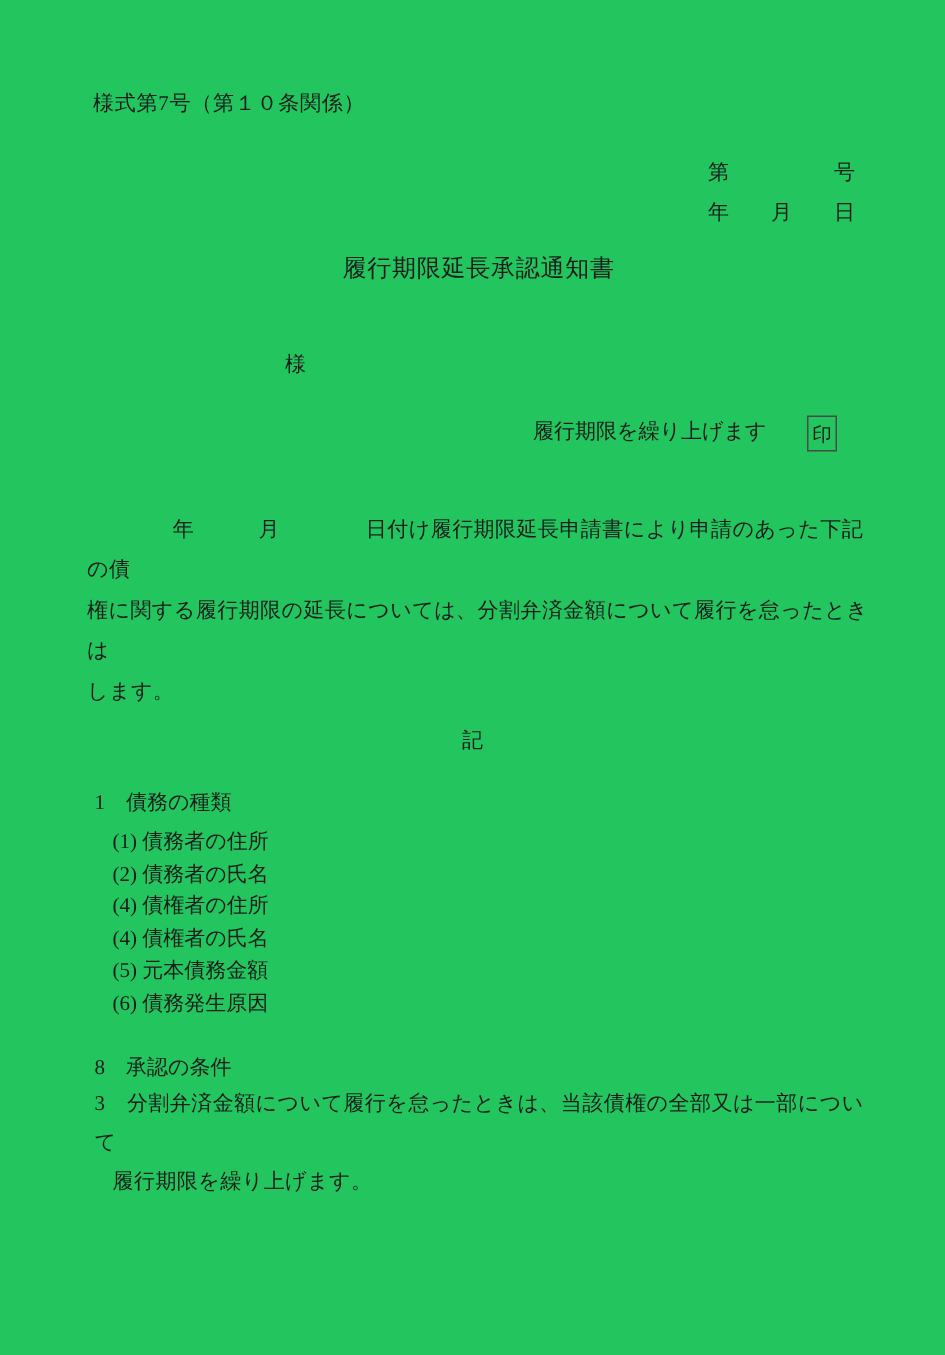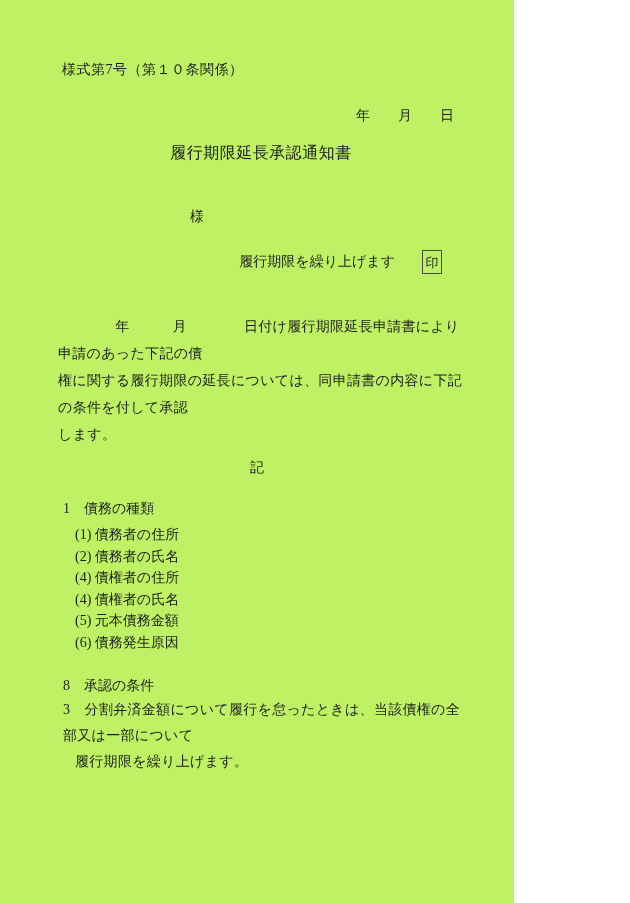--- a/index.html
+++ b/index.html
@@ -1,21 +1,21 @@
 <!DOCTYPE html>
 <html><head>
 <meta charset="utf-8">
 <style>
   * { margin: 0; padding: 0; box-sizing: border-box; }
   html, body { background: #ffffff; }
   .page {
     position: relative;
-    width: 514px;
+    width: 630px;
     height: 903px;
-    background: #bef264;
+    background: #22c55e;
     color: #1c1c1c;
     font-family: "Liberation Serif", "DejaVu Serif", serif;
     font-size: 14px;
     padding-top: 60px;
     overflow: hidden;
   }
   .form-number {
     margin-left: 62px;
     line-height: 20px;
     letter-spacing: 0.5px;
@@ -87,35 +87,36 @@
   .sec3 .indent { padding-left: 12px; }
 </style>
 </head>
 <body>
 
 <div class="page">
 
   <div class="form-number">様式第7号（第１０条関係）</div>
 
   <div class="doc-meta">
+    <div>第　　　　　号</div>
     <div>年　　月　　日</div>
   </div>
 
   <div class="title">履行期限延長承認通知書</div>
 
   <div class="addressee">様</div>
 
   <div class="issuer">
     <span>履行期限を繰り上げます</span>
     <span class="seal">印</span>
   </div>
 
   <div class="body-para">
     <div>　　　　年　　　月　　　　日付け履行期限延長申請書により申請のあった下記の債</div>
-    <div>権に関する履行期限の延長については、同申請書の内容に下記の条件を付して承認</div>
+    <div>権に関する履行期限の延長については、分割弁済金額について履行を怠ったときは</div>
     <div>します。</div>
   </div>
 
   <div class="ki">記</div>
 
   <div class="sec-heading sec1">1　債務の種類</div>
 
   <div class="items">
     <div>(1) 債務者の住所</div>
     <div>(2) 債務者の氏名</div>

